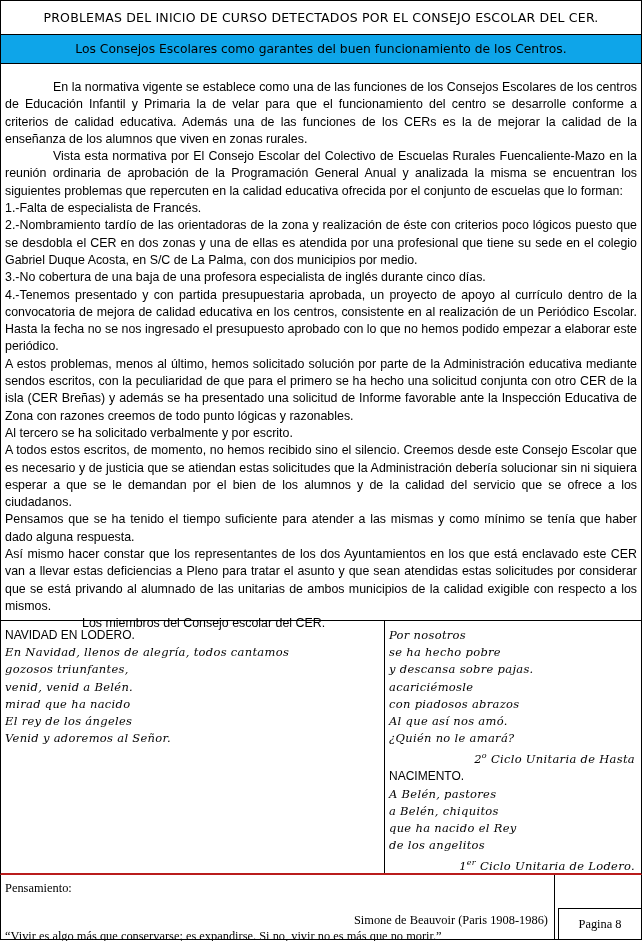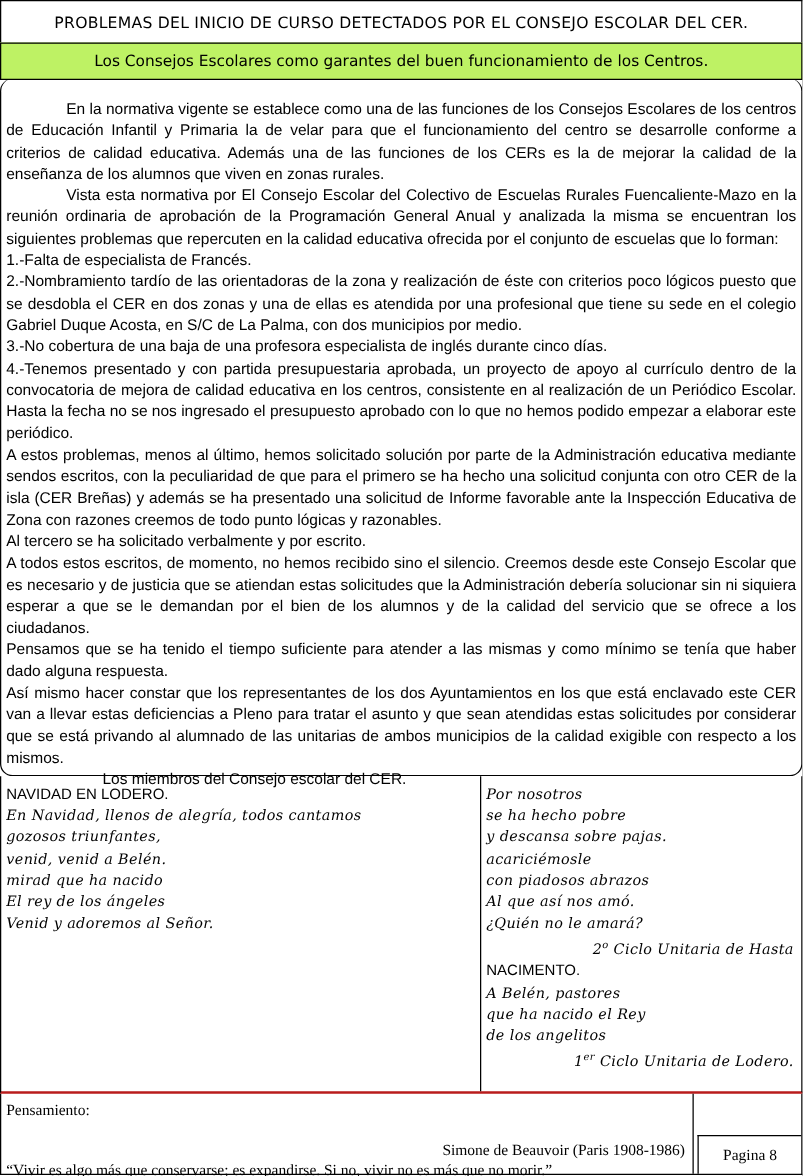--- a/index.html
+++ b/index.html
@@ -5,21 +5,21 @@
     html, body { margin: 0; padding: 0; background: #ffffff; }
     body { width: 642px; height: 941px; position: relative; overflow: hidden; font-family: "Liberation Sans", sans-serif; color: #000; }
     .page { position: absolute; left: 0; top: 0; width: 642px; height: 941px; }
 
     .title-bar { position: absolute; left: 0; top: 0; width: 640px; height: 33px; border: 1px solid #000; border-bottom: none; background: #fff; display: flex; align-items: center; justify-content: center; }
     .title-bar span { font-family: "DejaVu Sans", sans-serif; font-size: 12.5px; letter-spacing: 0.2px; }
 
     .subtitle-bar { position: absolute; left: 0; top: 34px; width: 640px; height: 28px; border: 1px solid #000; background: #ffcc00; display: flex; align-items: center; justify-content: center; }
     .subtitle-bar span { font-family: "DejaVu Sans", sans-serif; font-size: 12.3px; }
 
-    .body-box { position: absolute; left: 0; top: 63px; width: 640px; height: 557px; border-left: 1px solid #000; border-right: 1px solid #000; border-bottom: 1px solid #000; border-radius: 10px; }
+    .body-box { position: absolute; left: 0; top: 63px; width: 640px; height: 557px; border-left: 1px solid #000; border-right: 1px solid #000; border-bottom: 1px solid #000; }
     .body-text { position: absolute; left: 4px; top: 16px; width: 632px; font-size: 12.4px; line-height: 17.3px; text-align: justify; }
     .body-text p { margin: 0; }
     .indent { text-indent: 48px; }
     .sign { padding-left: 77px; }
 
     .poems { position: absolute; left: 0; top: 621px; width: 640px; height: 252px; border-left: 1px solid #000; border-right: 1px solid #000; border-bottom: 2px solid #b91c1c; }
     .poem-divider { position: absolute; left: 383px; top: 0; width: 1px; height: 252px; background: #000; }
     .poem-left { position: absolute; left: 4px; top: 6px; width: 375px; }
     .poem-right { position: absolute; left: 388px; top: 6px; width: 250px; }
     .line { font-size: 12px; line-height: 17.2px; white-space: nowrap; }
@@ -37,21 +37,21 @@
   </style>
 </head>
 <body>
 
 <div class="page">
 
   <div class="title-bar">
     <span>PROBLEMAS DEL INICIO DE CURSO DETECTADOS POR EL CONSEJO ESCOLAR DEL CER.</span>
   </div>
 
-  <div class="subtitle-bar" style="background: #bef264;">
+  <div class="subtitle-bar" style="background: #0ea5e9;">
     <span>Los Consejos Escolares como garantes del buen funcionamiento de los Centros.</span>
   </div>
 
   <div class="body-box">
     <div class="body-text">
       <p class="indent">En la normativa vigente se establece como una de las funciones de los Consejos Escolares de los centros de Educación Infantil y Primaria la de velar para que el funcionamiento del centro se desarrolle conforme a criterios de calidad educativa. Además una de las funciones de los CERs es la de mejorar la calidad de la enseñanza de los alumnos que viven en zonas rurales.</p>
       <p class="indent">Vista esta normativa por El Consejo Escolar del Colectivo de Escuelas Rurales Fuencaliente-Mazo en la reunión ordinaria de aprobación de la Programación General Anual y analizada la misma se encuentran los siguientes problemas que repercuten en la calidad educativa ofrecida por el conjunto de escuelas que lo forman:</p>
       <p>1.-Falta de especialista de Francés.</p>
       <p>2.-Nombramiento tardío de las orientadoras de la zona y realización de éste con criterios poco lógicos puesto que se desdobla el CER en dos zonas y una de ellas es atendida por una profesional que tiene su sede en el colegio Gabriel Duque Acosta, en S/C de La Palma, con dos municipios por medio.</p>
       <p>3.-No cobertura de una baja de una profesora especialista de inglés durante cinco días.</p>
@@ -83,20 +83,21 @@
       <div class="line script">se ha hecho pobre</div>
       <div class="line script">y descansa sobre pajas.</div>
       <div class="line script">acariciémosle</div>
       <div class="line script">con piadosos abrazos</div>
       <div class="line script">Al que así nos amó.</div>
       <div class="line script">¿Quién no le amará?</div>
       <div class="line script credit"><span>2</span><sup>o</sup><span> Ciclo Unitaria  de Hasta</span></div>
 
       <div class="line plain">NACIMENTO.</div>
       <div class="line script">A  Belén, pastores</div>
+      <div class="line script">a Belén, chiquitos</div>
       <div class="line script">que ha nacido el Rey</div>
       <div class="line script">de los angelitos</div>
       <div class="line script credit"><span>1</span><sup>er</sup><span> Ciclo Unitaria de Lodero.</span></div>
     </div>
   </div>
 
   <div class="footer">
     <div class="thought">
       <div class="t1">Pensamiento:</div>
       <div class="t2">“Vivir es algo más que conservarse; es expandirse. Si no, vivir no es más que no morir.”</div>

